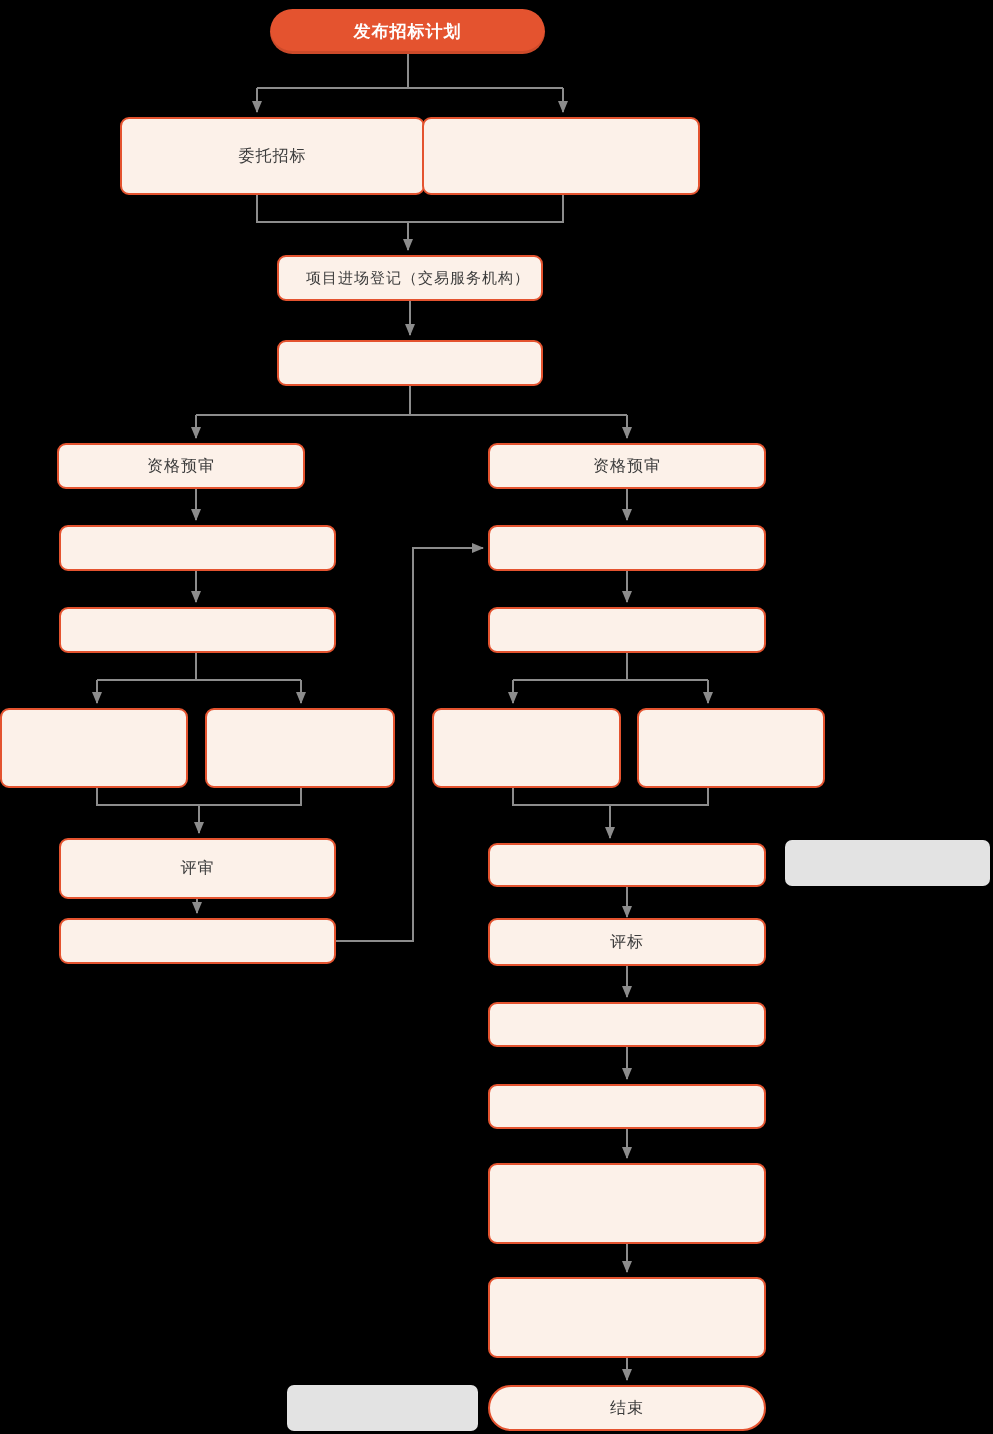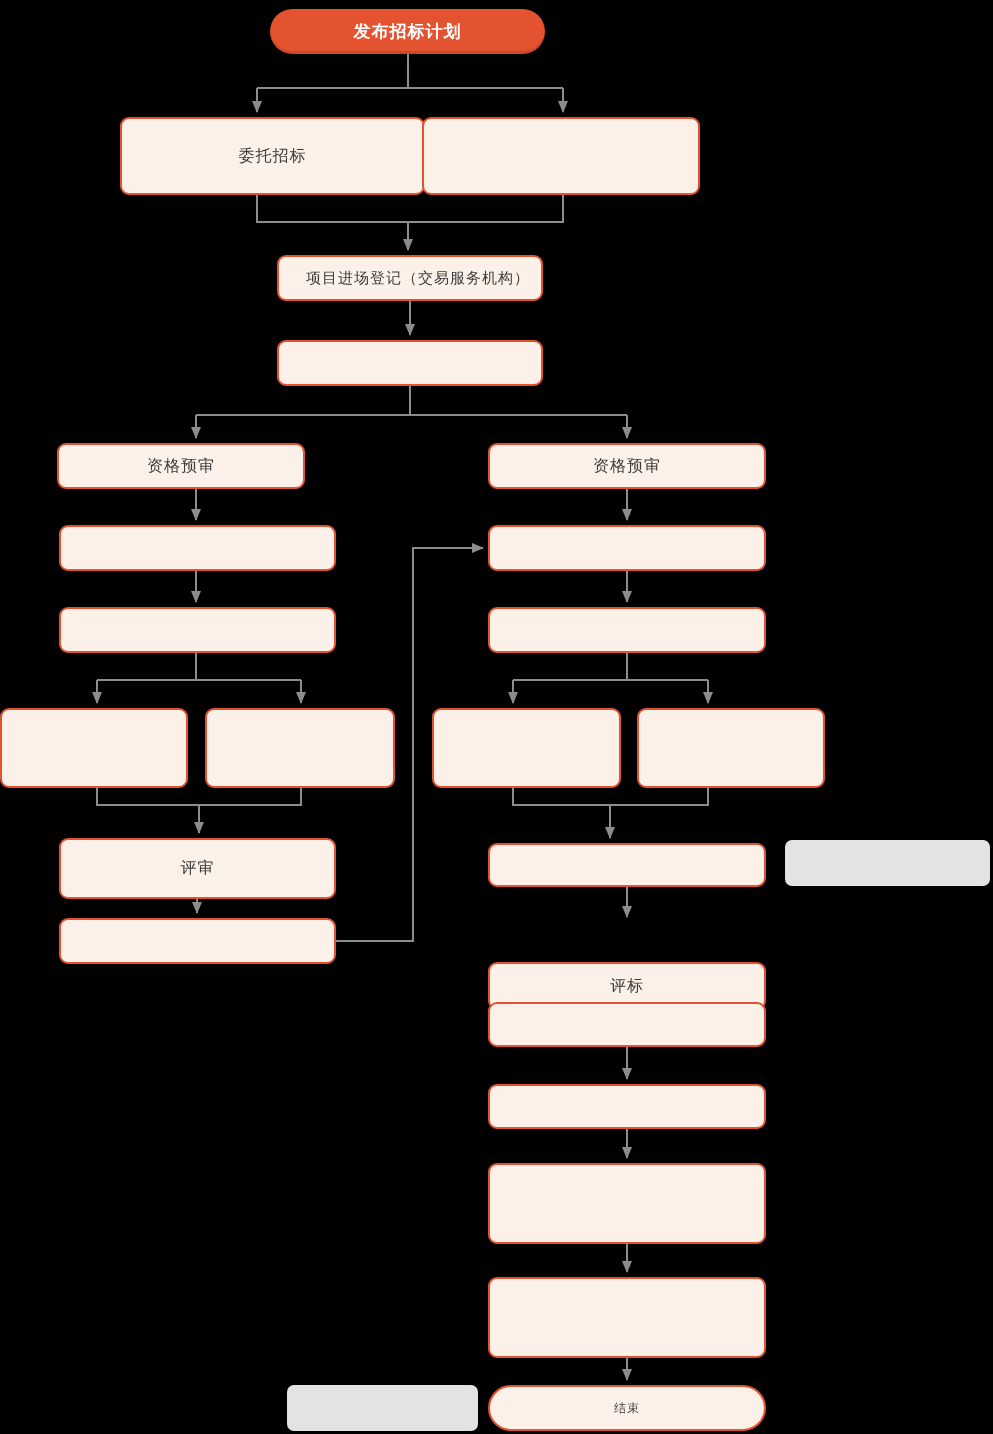--- a/index.html
+++ b/index.html
@@ -53,21 +53,21 @@
   }
   .pill-end {
     position: absolute;
     box-sizing: border-box;
     background: var(--box-fill);
     border: 2px solid var(--accent);
     border-radius: 23px;
     display: flex;
     align-items: center;
     justify-content: center;
-    font-size: 12px;
+    font-size: 16px;
     color: var(--text);
     letter-spacing: 1px;
   }
   .gray-box {
     position: absolute;
     box-sizing: border-box;
     background: var(--gray-box);
     border: none;
     border-radius: 7px;
   }
@@ -147,21 +147,21 @@
   <div class="node" style="left:205px; top:708px; width:190px; height:80px"></div>
   <div class="node" style="left:59px; top:838px; width:277px; height:61px">评审</div>
   <div class="node" style="left:59px; top:918px; width:277px; height:46px"></div>
 
   <div class="node" style="left:488px; top:525px; width:278px; height:46px"></div>
   <div class="node" style="left:488px; top:607px; width:278px; height:46px"></div>
   <div class="node" style="left:432px; top:708px; width:189px; height:80px"></div>
   <div class="node" style="left:637px; top:708px; width:188px; height:80px"></div>
   <div class="node" style="left:488px; top:843px; width:278px; height:44px"></div>
   <div class="gray-box" style="left:785px; top:840px; width:205px; height:46px"></div>
-  <div class="node" style="left:488px; top:962px; width:278px; height:48px">评标</div>
+  <div class="node" style="left:488px; top:918px; width:278px; height:48px">评标</div>
   <div class="node" style="left:488px; top:1002px; width:278px; height:45px"></div>
   <div class="node" style="left:488px; top:1084px; width:278px; height:45px"></div>
   <div class="node" style="left:488px; top:1163px; width:278px; height:81px"></div>
   <div class="node" style="left:488px; top:1277px; width:278px; height:81px"></div>
 
   <div class="gray-box" style="left:287px; top:1385px; width:191px; height:46px"></div>
   <div class="pill-end" style="left:488px; top:1385px; width:278px; height:46px">结束</div>
 
 </div>
 

